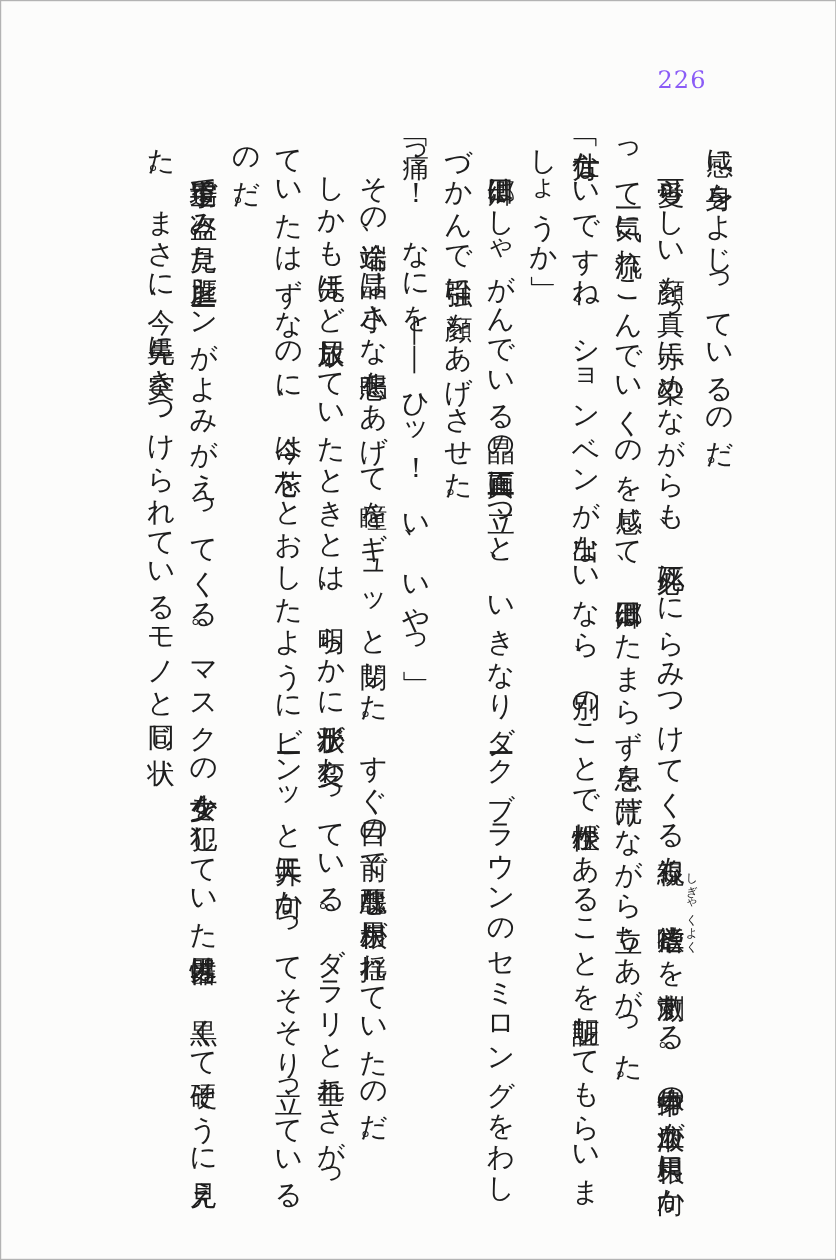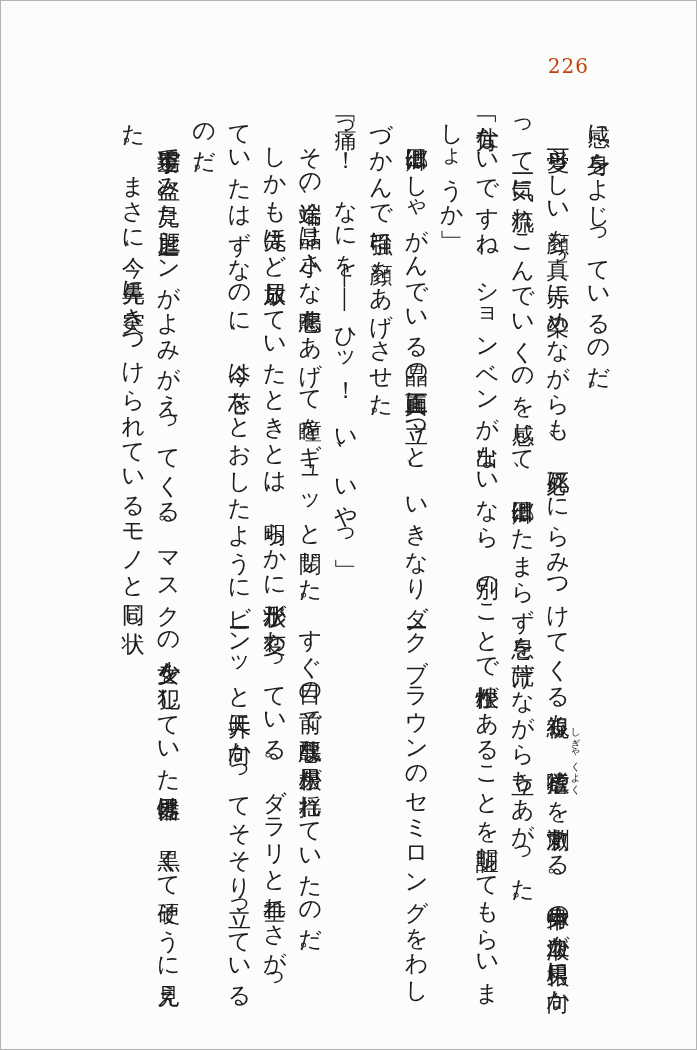--- a/index.html
+++ b/index.html
@@ -16,21 +16,21 @@
     border: 1px solid #b3b3b3;
     overflow: hidden;
     font-family: "DejaVu Serif", "Liberation Serif", serif;
   }
   .page-number {
     position: absolute;
     top: 53px;
     right: 107px;
     font-size: 20px;
     letter-spacing: 1px;
-    color: #c2410c;
+    color: #8b5cf6;
     font-family: "DejaVu Serif", "Liberation Serif", serif;
   }
   .text-block {
     position: absolute;
     top: 107px;
     right: 80px;
     height: 900px;
     writing-mode: vertical-rl;
     text-orientation: mixed;
     font-size: 23px;

